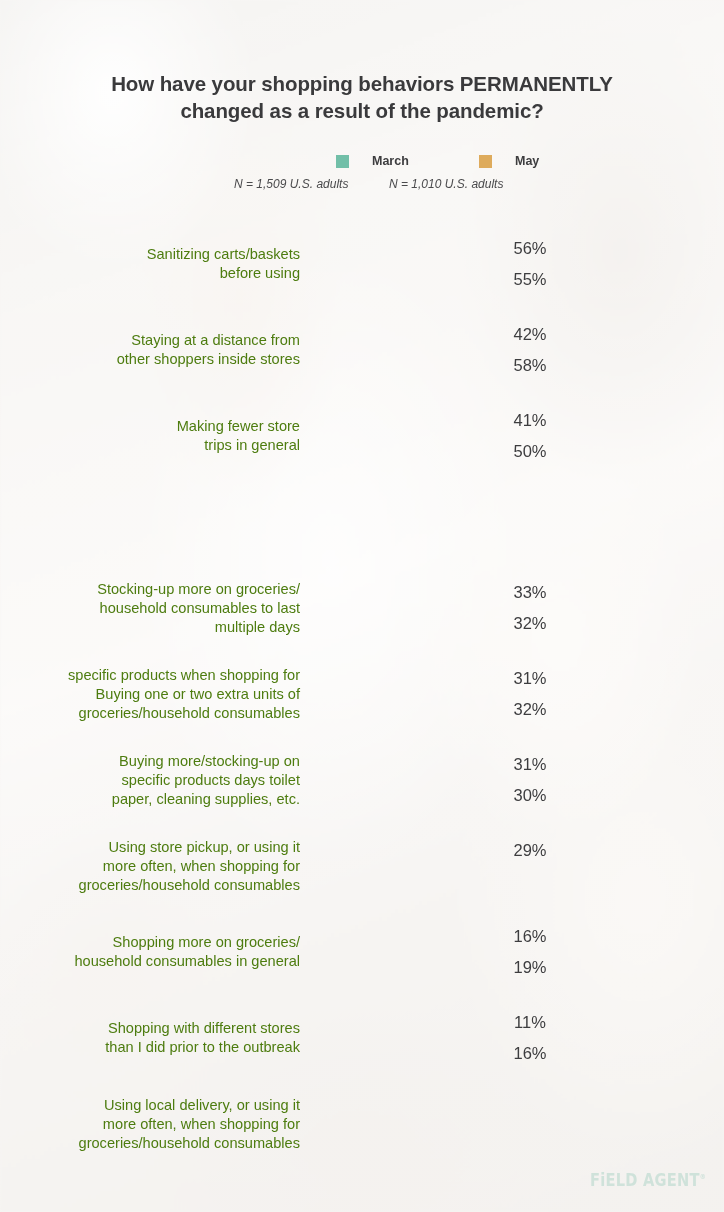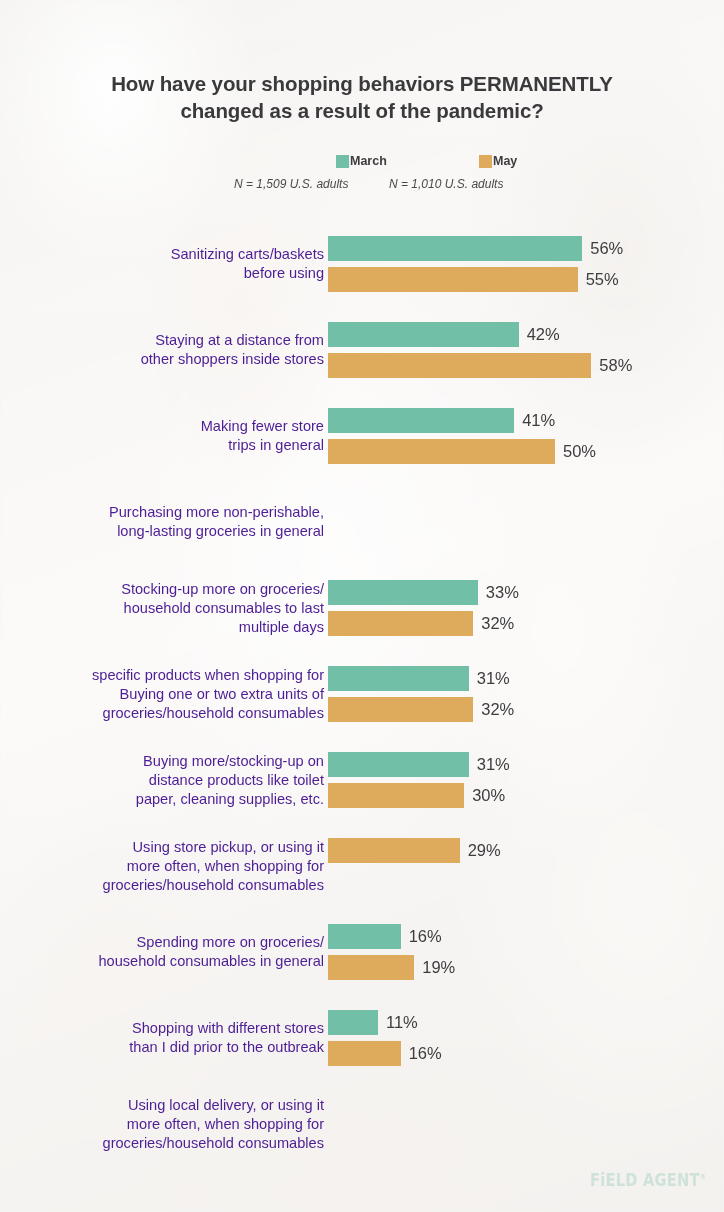--- a/index.html
+++ b/index.html
@@ -64,21 +64,21 @@
   
   .legend {
     position: absolute;
     left: 210px; top: 154px;
     width: 330px;
     height: 40px;
   }
   .legend-col { position: absolute; top: 0; }
   .legend-col.march { left: 84px; }
   .legend-col.may   { left: 227px; }
-  .legend-top { display: flex; align-items: center; gap: 1px; height: 15px; padding-left: 42px; }
+  .legend-top { display: flex; align-items: center; gap: 23px; height: 15px; padding-left: 42px; }
   .swatch { width: 13px; height: 13px; display: inline-block; }
   .legend-label {
     font-size: 12.5px;
     font-weight: bold;
     color: #3d3d3f;
     line-height: 13px;
   }
   .legend-n {
     margin-top: 8px;
     font-size: 12px;
@@ -94,38 +94,39 @@
     position: absolute;
     left: 0; top: 228px;
     width: 724px;
   }
   .group {
     position: relative;
     height: 86px;
   }
   .group-label {
     position: absolute;
-    right: 400px;     
+    right: 424px;     
     top: 0;
     width: 300px;
     text-align: right;
     font-size: 14.6px;
     line-height: 19px;
-    color: #4c1d95;
+    color: #4d7c0f;
   }
   .bars {
     position: absolute;
     left: 328px;
     top: 8px;
     width: 396px;
   }
   .bar-row {
     display: flex;
     align-items: center;
     height: 25px;
+    flex-direction: column;
   }
   .bar-row + .bar-row { margin-top: 6px; }
   .bar { height: 25px; }
   .bar.march { background: #72bfa8; }
   .bar.may   { background: #deab5c; }
   .bar-value {
     margin-left: 8px;
     font-size: 16.5px;
     color: #3d3d3f;
     line-height: 25px;
@@ -220,24 +221,20 @@
             <div class="bar march" style="width: 186.14px;"></div>
             <span class="bar-value">41%</span>
           </div>
           <div class="bar-row">
             <div class="bar may" style="width: 227px;"></div>
             <span class="bar-value">50%</span>
           </div>
         </div>
       </div>
       <div class="group">
-        <div class="group-label" style="top: 17px;">
-          <div>Purchasing more non-perishable,</div>
-          <div>long-lasting groceries in general</div>
-        </div>
       </div>
       <div class="group">
         <div class="group-label" style="top: 7.5px;">
           <div>Stocking-up more on groceries/</div>
           <div>household consumables to last</div>
           <div>multiple days</div>
         </div>
         <div class="bars">
           <div class="bar-row">
             <div class="bar march" style="width: 149.82px;"></div>
@@ -262,21 +259,21 @@
           </div>
           <div class="bar-row">
             <div class="bar may" style="width: 145.28px;"></div>
             <span class="bar-value">32%</span>
           </div>
         </div>
       </div>
       <div class="group">
         <div class="group-label" style="top: 7.5px;">
           <div>Buying more/stocking-up on</div>
-          <div>distance products like toilet</div>
+          <div>specific products days toilet</div>
           <div>paper, cleaning supplies, etc.</div>
         </div>
         <div class="bars">
           <div class="bar-row">
             <div class="bar march" style="width: 140.74px;"></div>
             <span class="bar-value">31%</span>
           </div>
           <div class="bar-row">
             <div class="bar may" style="width: 136.2px;"></div>
             <span class="bar-value">30%</span>
@@ -291,21 +288,21 @@
         </div>
         <div class="bars">
           <div class="bar-row">
             <div class="bar may" style="width: 131.66px;"></div>
             <span class="bar-value">29%</span>
           </div>
         </div>
       </div>
       <div class="group">
         <div class="group-label" style="top: 17px;">
-          <div>Spending more on groceries/</div>
+          <div>Shopping more on groceries/</div>
           <div>household consumables in general</div>
         </div>
         <div class="bars">
           <div class="bar-row">
             <div class="bar march" style="width: 72.64px;"></div>
             <span class="bar-value">16%</span>
           </div>
           <div class="bar-row">
             <div class="bar may" style="width: 86.26px;"></div>
             <span class="bar-value">19%</span>

